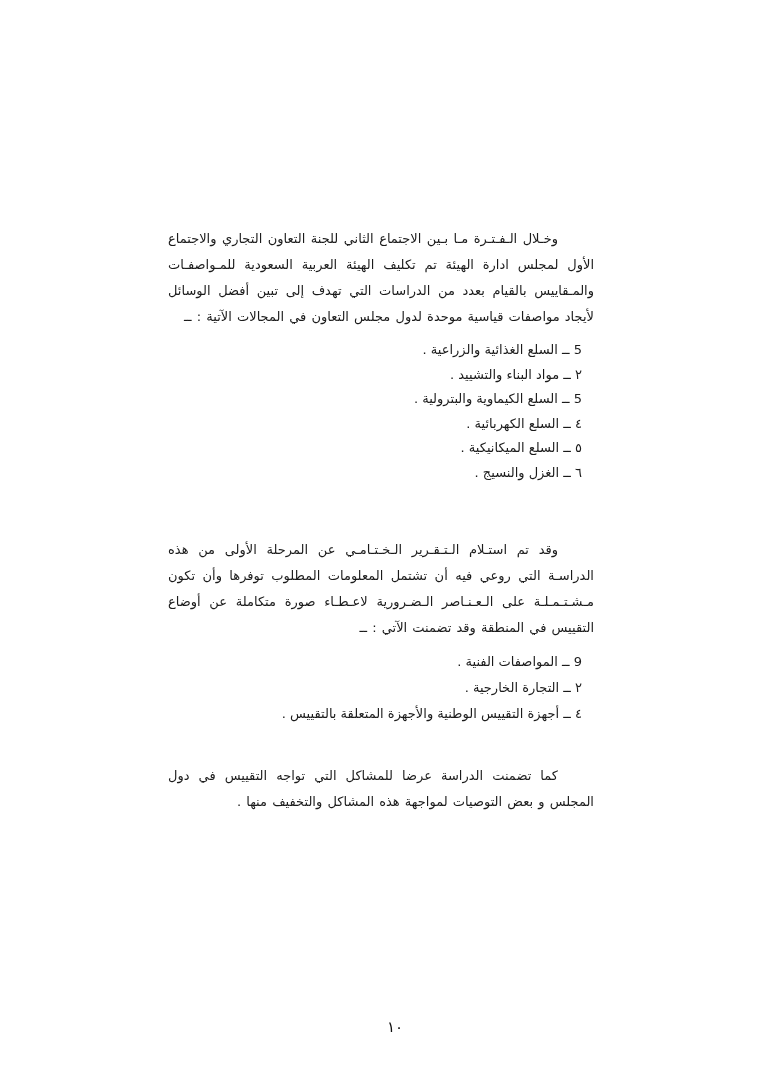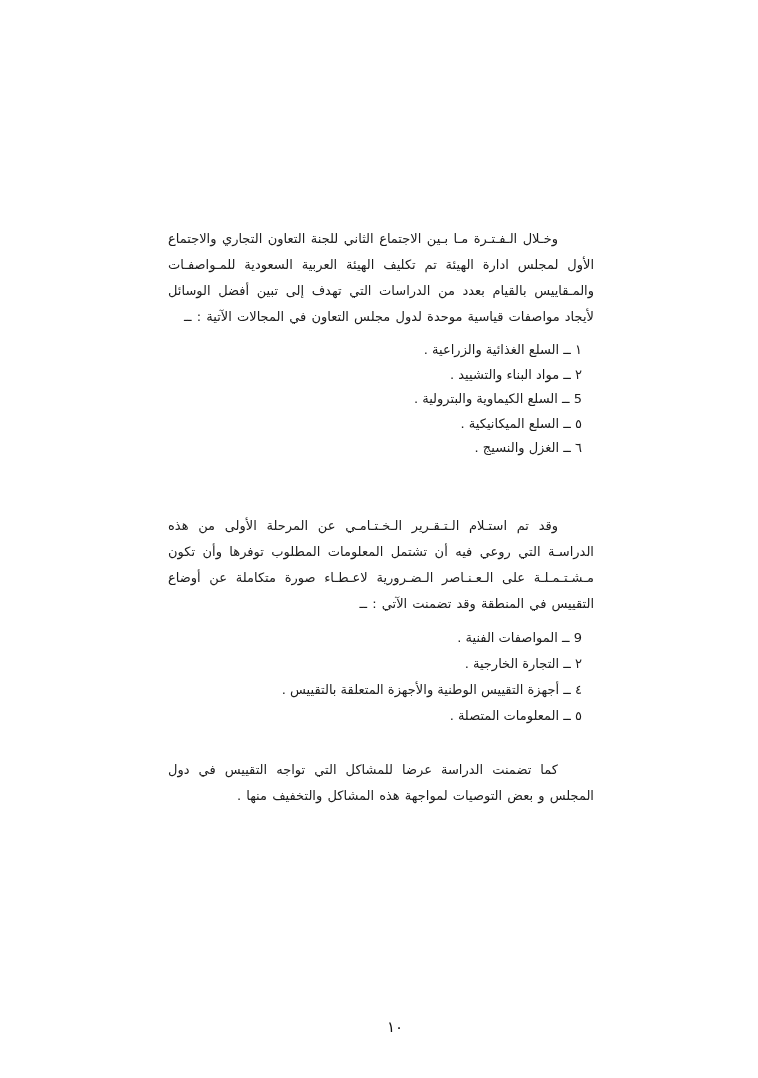--- a/index.html
+++ b/index.html
@@ -40,21 +40,21 @@
     line-height: 24.5px;
     white-space: nowrap;
   }
   .list-2 .list-item {
     line-height: 26px;
   }
   .gap-before {
     margin-top: 52px;
   }
   .gap-before-small {
-    margin-top: 28px;
+    margin-top: 36px;
   }
   .page-number {
     position: absolute;
     top: 1018px;
     left: 16px;
     width: 100%;
     text-align: center;
     font-size: 15px;
     letter-spacing: 2px;
     color: #111111;
@@ -62,34 +62,34 @@
 </style>
 </head>
 <body>
 
 <div class="page">
   <div class="content" dir="rtl">
 
     <p class="para">وخـلال الـفـتـرة مـا بـين الاجتماع الثاني للجنة التعاون التجاري والاجتماع الأول لمجلس ادارة الهيئة تم تكليف الهيئة العربية السعودية للمـواصفـات والمـقاييس بالقيام بعدد من الدراسات التي تهدف إلى تبين أفضل الوسائل لأيجاد مواصفات قياسية موحدة لدول مجلس التعاون في المجالات الآتية : ــ</p>
 
     <div class="list list-1">
-      <div class="list-item">١ ــ السلع الغذائية والزراعية .</div>
+      <div class="list-item">5 ــ السلع الغذائية والزراعية .</div>
       <div class="list-item">٢ ــ مواد البناء والتشييد .</div>
       <div class="list-item">5 ــ السلع الكيماوية والبترولية .</div>
+      <div class="list-item">٤ ــ السلع الكهربائية .</div>
       <div class="list-item">٥ ــ السلع الميكانيكية .</div>
       <div class="list-item">٦ ــ الغزل والنسيج .</div>
     </div>
 
     <p class="para gap-before">وقد تم استـلام الـتـقـرير الـخـتـامـي عن المرحلة الأولى من هذه الدراسـة التي روعي فيه أن تشتمل المعلومات المطلوب توفرها وأن تكون مـشـتـمـلـة على الـعـنـاصر الـضـرورية لاعـطـاء صورة متكاملة عن أوضاع التقييس في المنطقة وقد تضمنت الآتي : ــ</p>
 
     <div class="list list-2">
       <div class="list-item">9 ــ المواصفات الفنية .</div>
       <div class="list-item">٢ ــ التجارة الخارجية .</div>
       <div class="list-item">٤ ــ أجهزة التقييس الوطنية والأجهزة المتعلقة بالتقييس .</div>
-      <div class="list-item">٥ ــ المعلومات المتصلة .</div>
     </div>
 
     <p class="para gap-before-small">كما تضمنت الدراسة عرضا للمشاكل التي تواجه التقييس في دول المجلس و بعض التوصيات لمواجهة هذه المشاكل والتخفيف منها .</p>
 
   </div>
 
   <div class="page-number">١٠</div>
 </div>
 
 </body></html>

